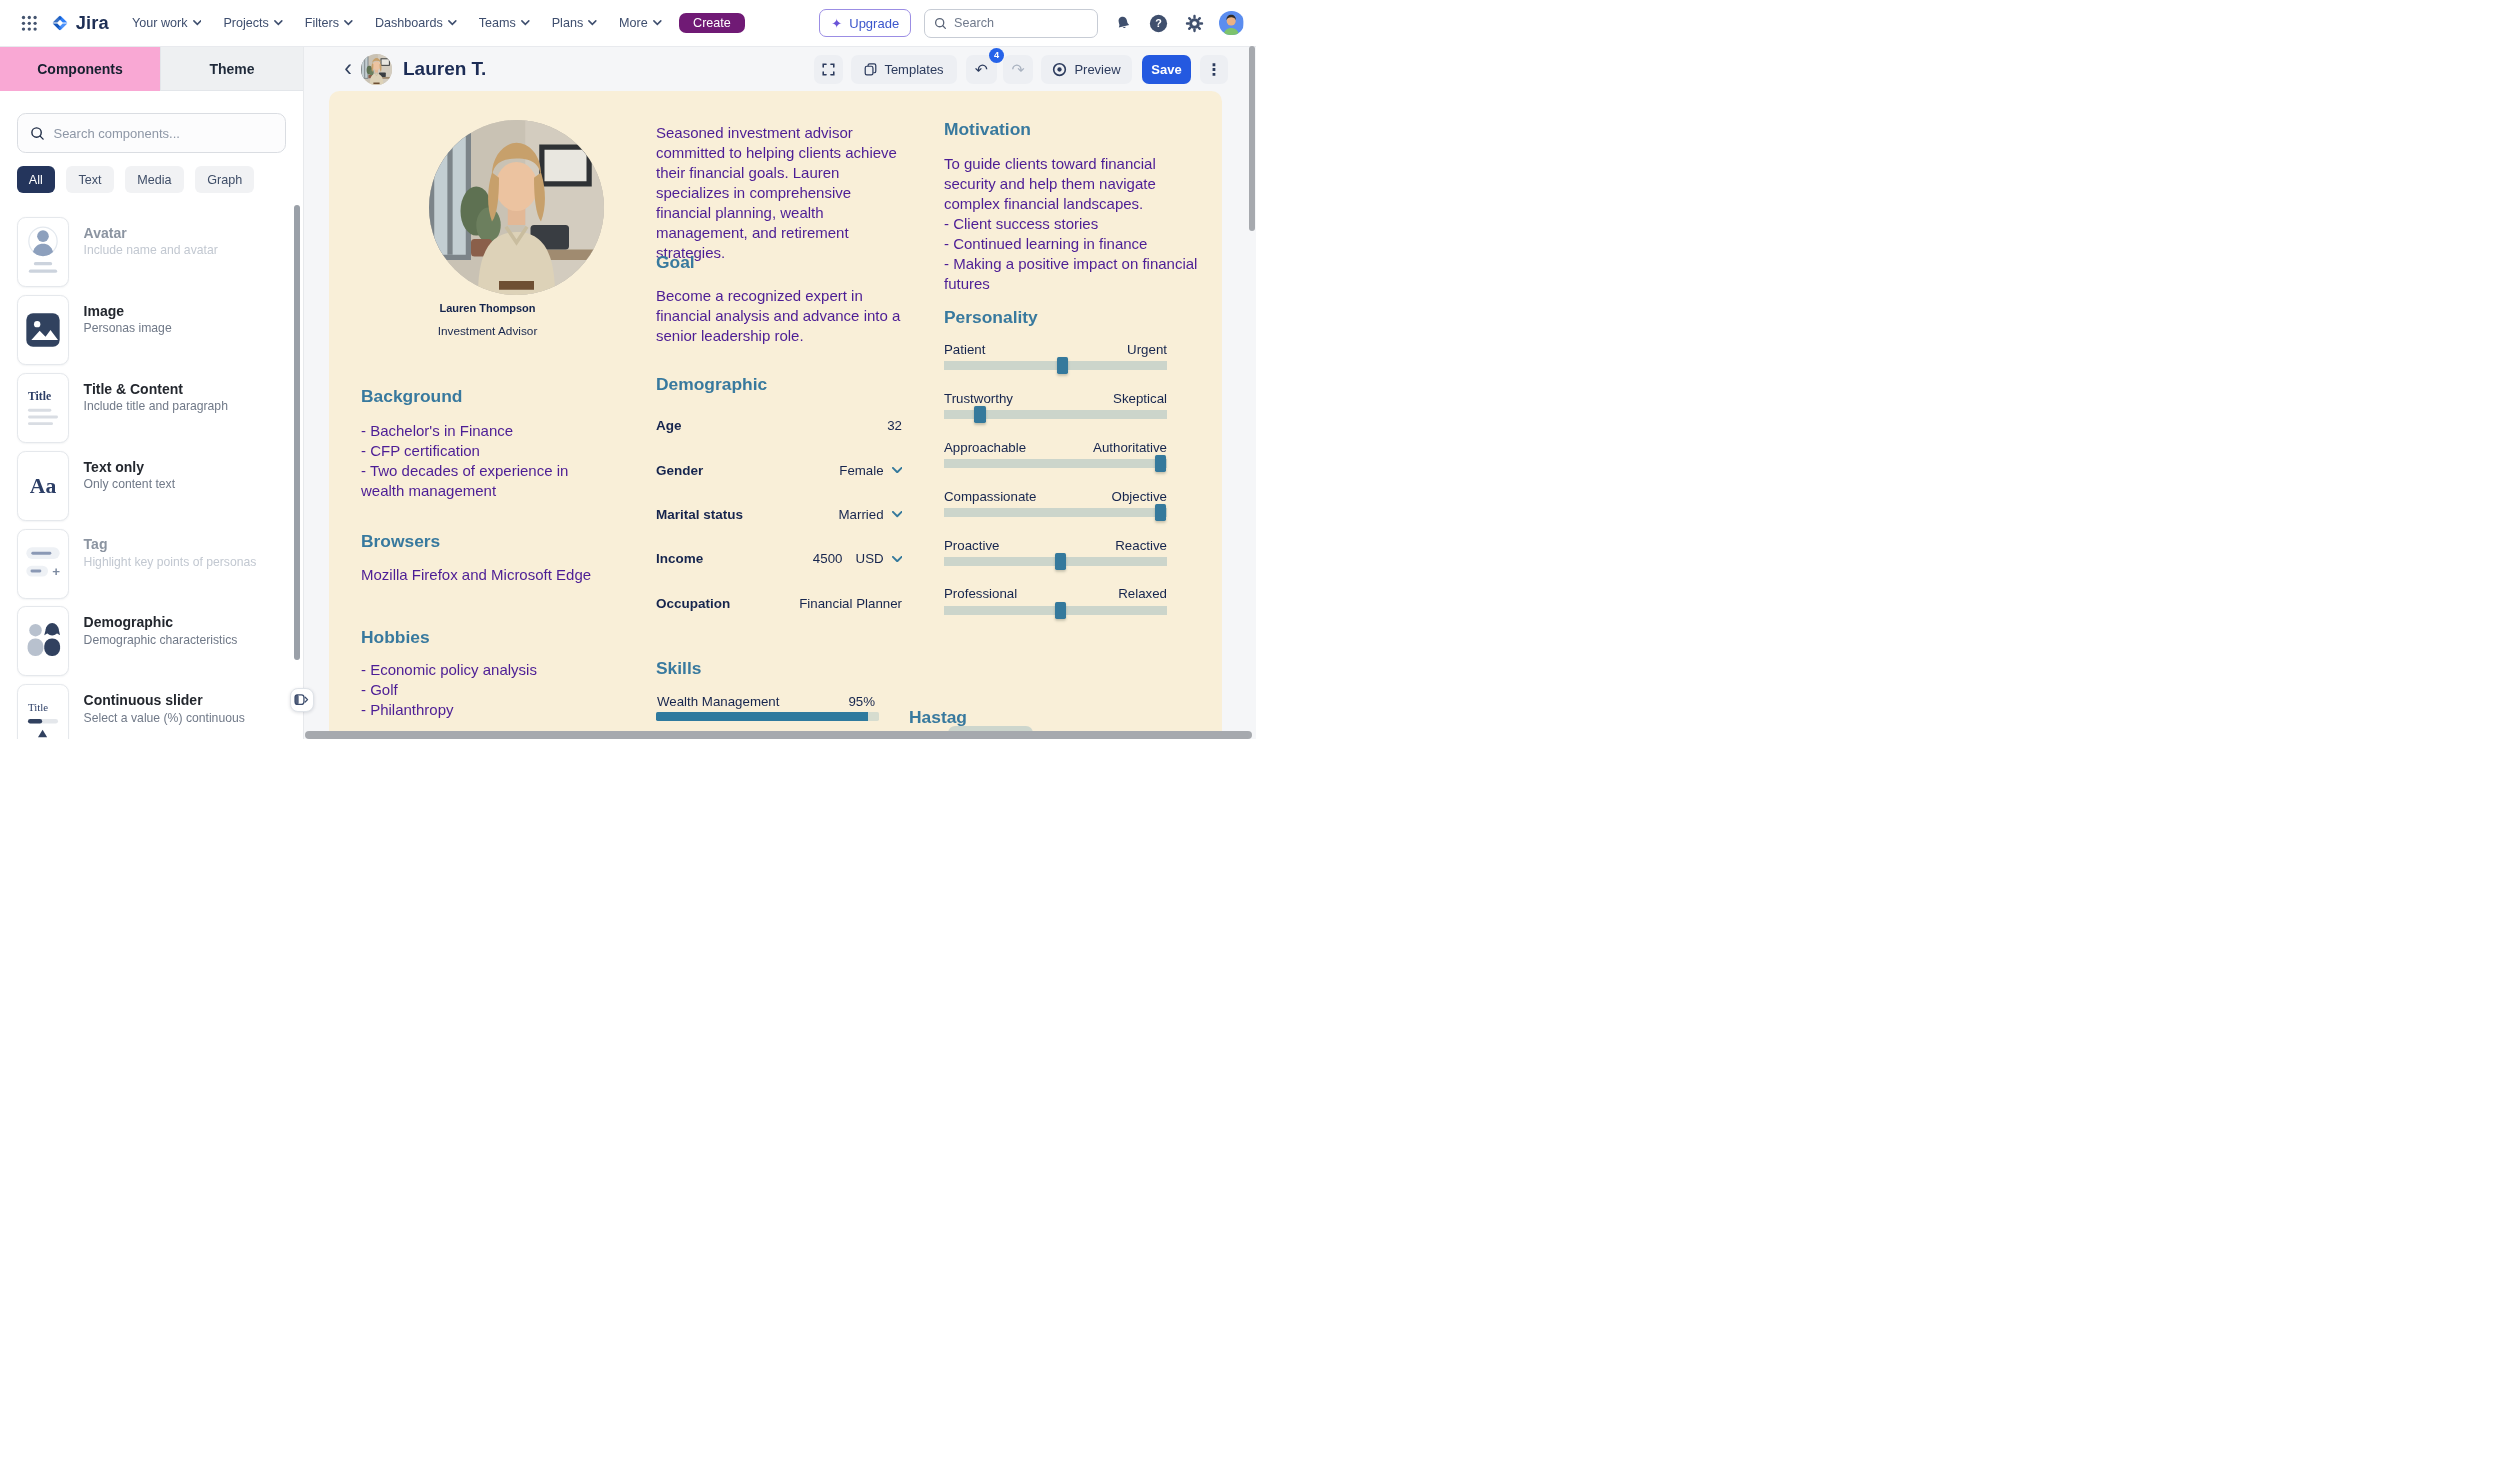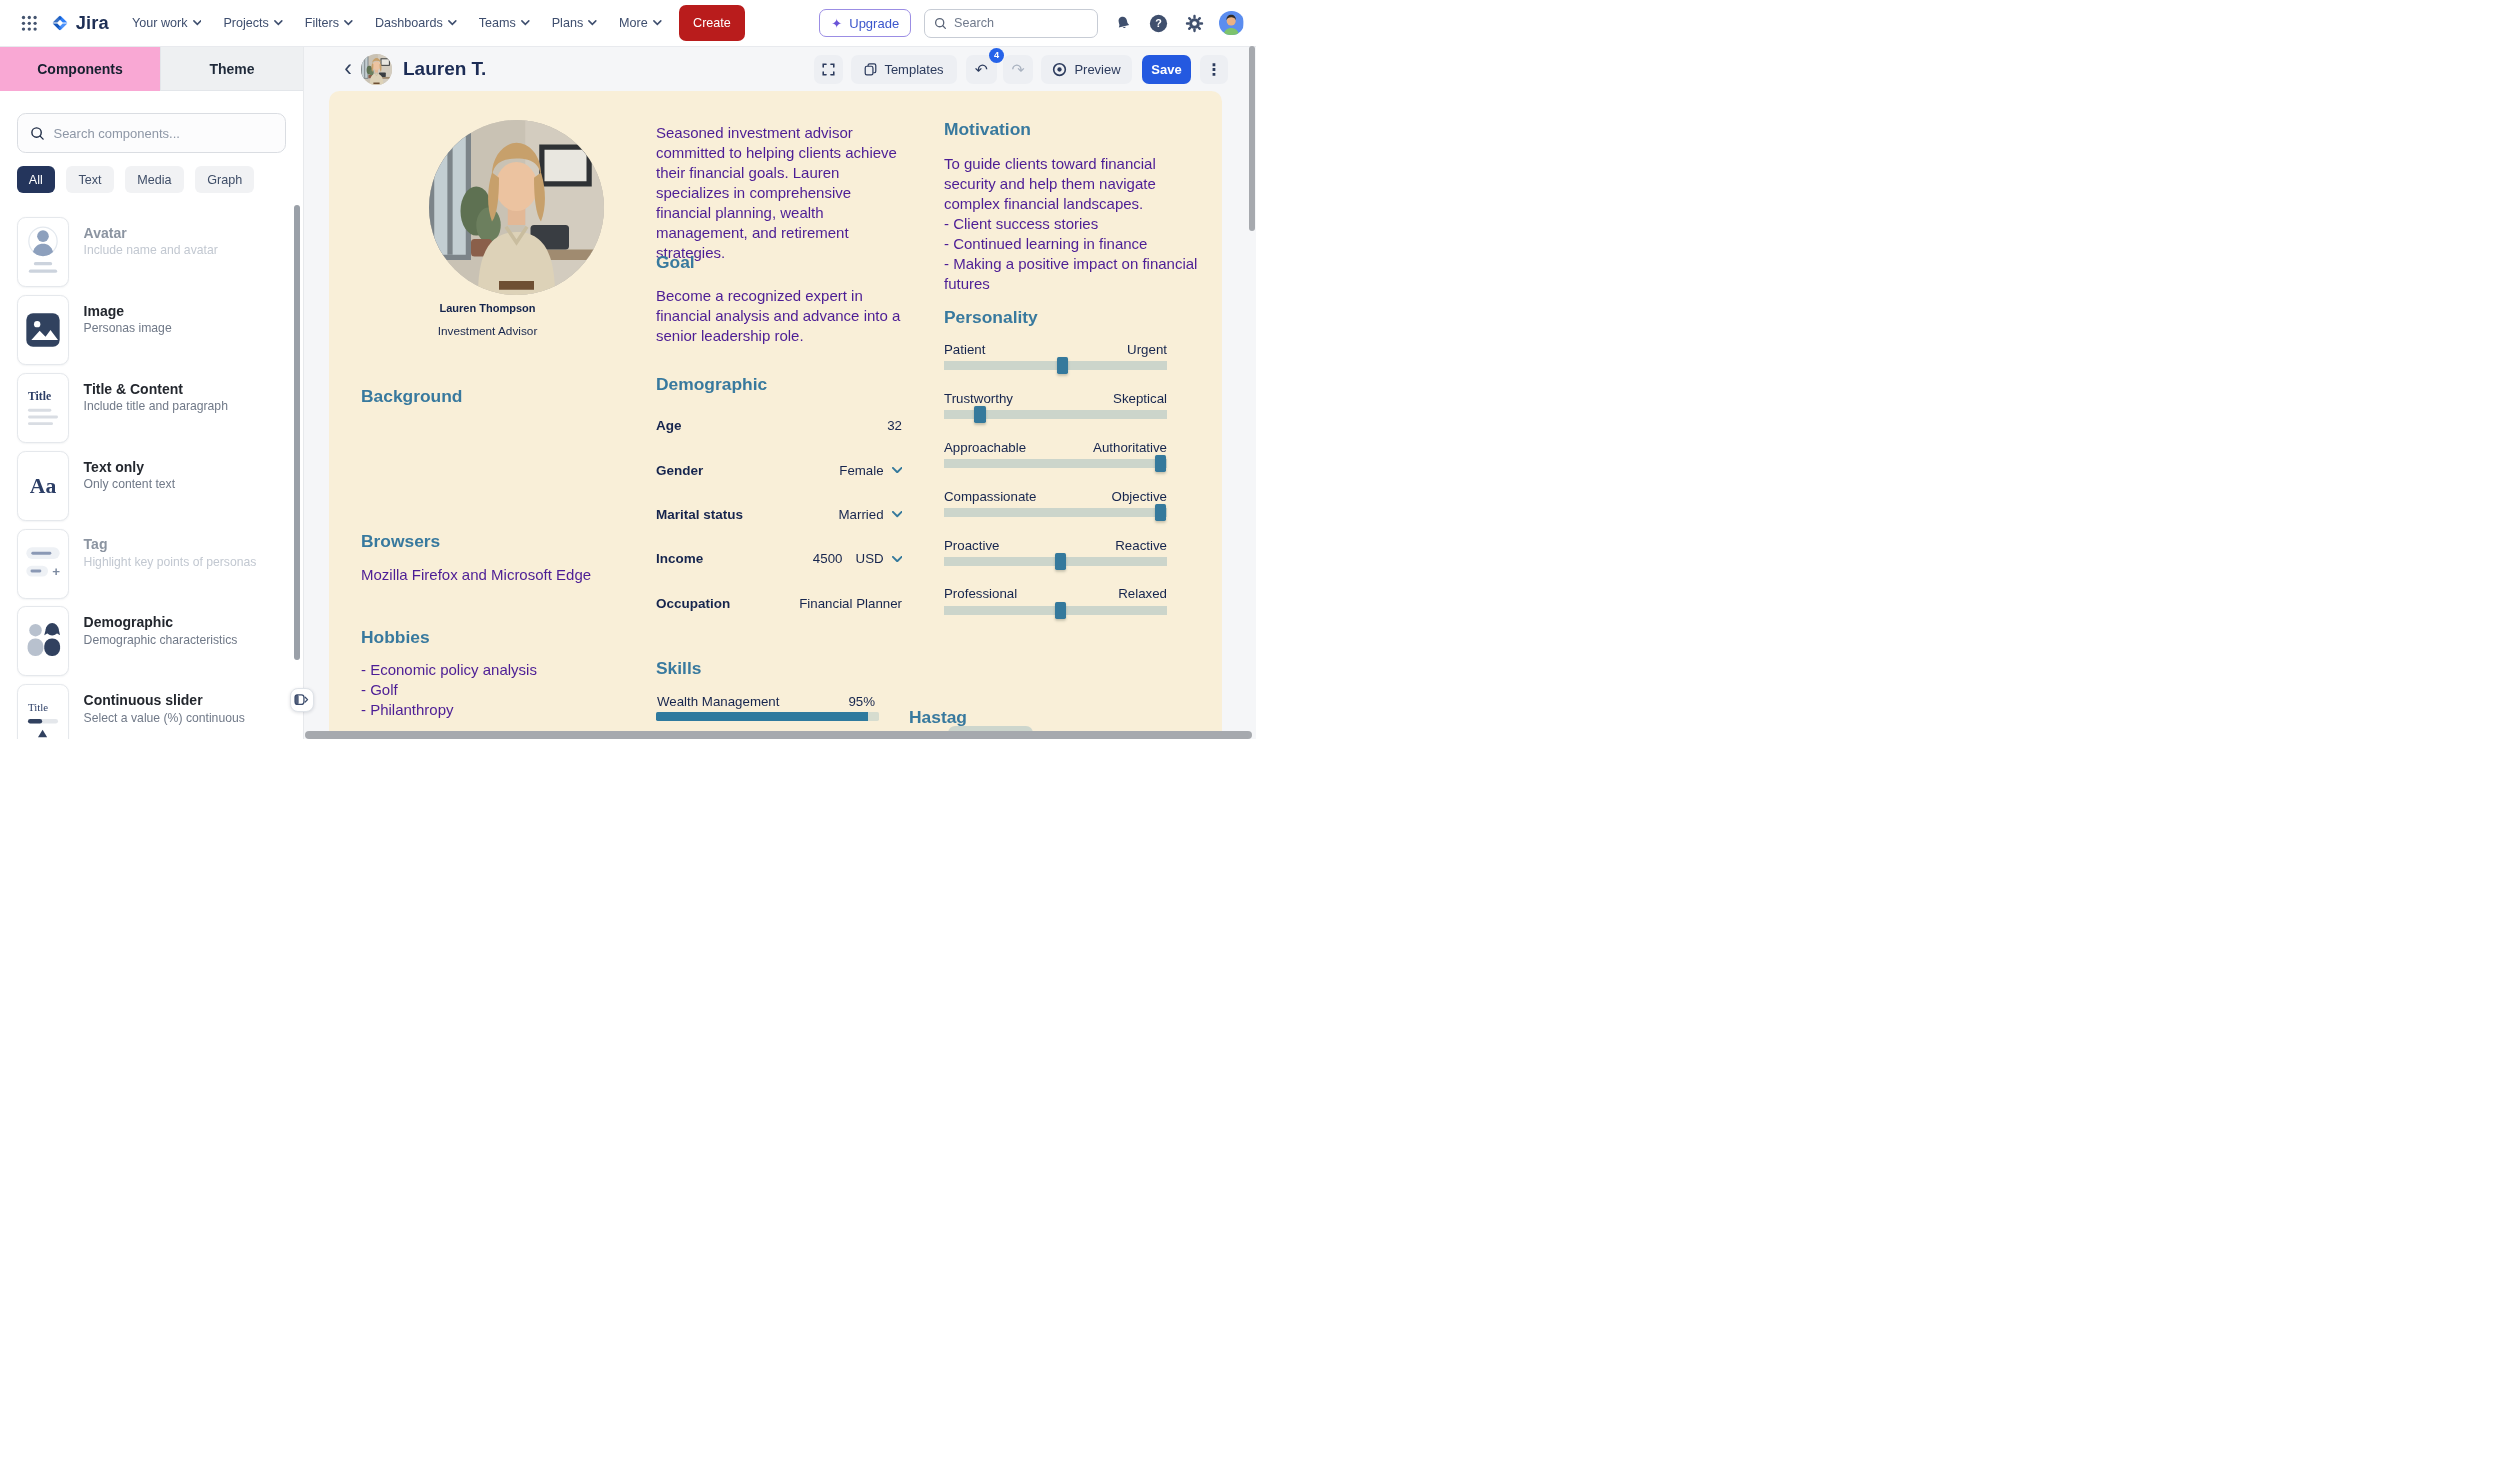--- a/index.html
+++ b/index.html
@@ -8,21 +8,21 @@
   svg{display:block}
 
   
   .topbar{position:absolute;left:0;top:0;width:1256px;height:47px;background:#fff;border-bottom:0.9px solid #e8eaee;display:flex;align-items:center;padding:0 12.2px 0 17.4px;z-index:8}
   .appswitcher{width:24.4px;height:24.4px;display:flex;align-items:center;justify-content:center;margin-right:8.7px;cursor:pointer;border-radius:5.2px}
   .logo{display:flex;align-items:center;gap:5.2px;margin-right:23px;cursor:pointer}
   .logo-text{font-size:18.3px;font-weight:700;color:#1e2f55;letter-spacing:0.2px}
   .menus{display:flex;align-items:center;gap:22px}
   .menu-item{display:flex;align-items:center;gap:5.2px;font-size:12.6px;font-weight:500;color:#3e4e6e;cursor:pointer;white-space:nowrap}
   .chev{width:8.7px;height:5.2px;flex:none}
-  .create-btn{margin-left:17.4px;background:#b91c1c;color:#fff;border:none;border-radius:7px;height:36px;padding:0 14px;font-size:12.6px;font-weight:500;font-family:inherit;cursor:pointer}
+  .create-btn{margin-left:17.4px;background:#701a75;color:#fff;border:none;border-radius:7px;height:20px;padding:0 14px;font-size:12.6px;font-weight:500;font-family:inherit;cursor:pointer}
   .topbar-right{margin-left:auto;display:flex;align-items:center;gap:13px}
   .upgrade-btn{display:flex;align-items:center;gap:7px;height:28px;padding:0 11.3px;background:#fff;border:1.3px solid #9b8de4;border-radius:7px;color:#3b56cc;font-size:13px;font-weight:500;font-family:inherit;cursor:pointer}
   .sparkle{color:#6a54d8;font-size:13px;line-height:1;font-family:"DejaVu Sans",sans-serif}
   .gsearch{display:flex;align-items:center;gap:7px;width:174px;height:29px;border:0.9px solid #c7ccd5;border-radius:7px;padding:0 8.7px;background:#fff}
   .gsearch input{border:none;outline:none;font-size:12.6px;color:#3e4e6e;width:131px;font-family:inherit;background:transparent}
   .gsearch input::placeholder{color:#707a8c}
   .icon-btn{width:23px;height:23px;display:flex;align-items:center;justify-content:center;cursor:pointer}
   .avatar-btn{width:24.4px;height:24.4px;border-radius:50%;overflow:hidden;cursor:pointer;flex:none}
 
   
@@ -415,20 +415,25 @@
 
     <div class="photo-wrap">
         <svg viewBox="0 0 100 100">
           <use href="#photo-sym"></use>
         </svg>
       </div>
     <div class="p-name">Lauren Thompson</div>
     <div class="p-role">Investment Advisor</div>
 
     <div class="heading abs" style="left:32px;top:295px">Background</div>
+    <div class="ptext abs" style="left:32px;top:330px;width:253px">
+      <div>- Bachelor's in Finance</div>
+      <div>- CFP certification</div>
+      <div>- Two decades of experience in wealth management</div>
+    </div>
 
     <div class="heading abs" style="left:32px;top:440px">Browsers</div>
     <div class="ptext abs" style="left:32px;top:474px;width:253px">Mozilla Firefox and Microsoft Edge</div>
 
     <div class="heading abs" style="left:32px;top:536px">Hobbies</div>
     <div class="ptext abs" style="left:32px;top:569px;width:253px">
       <div>- Economic policy analysis</div>
       <div>- Golf</div>
       <div>- Philanthropy</div>
     </div>

